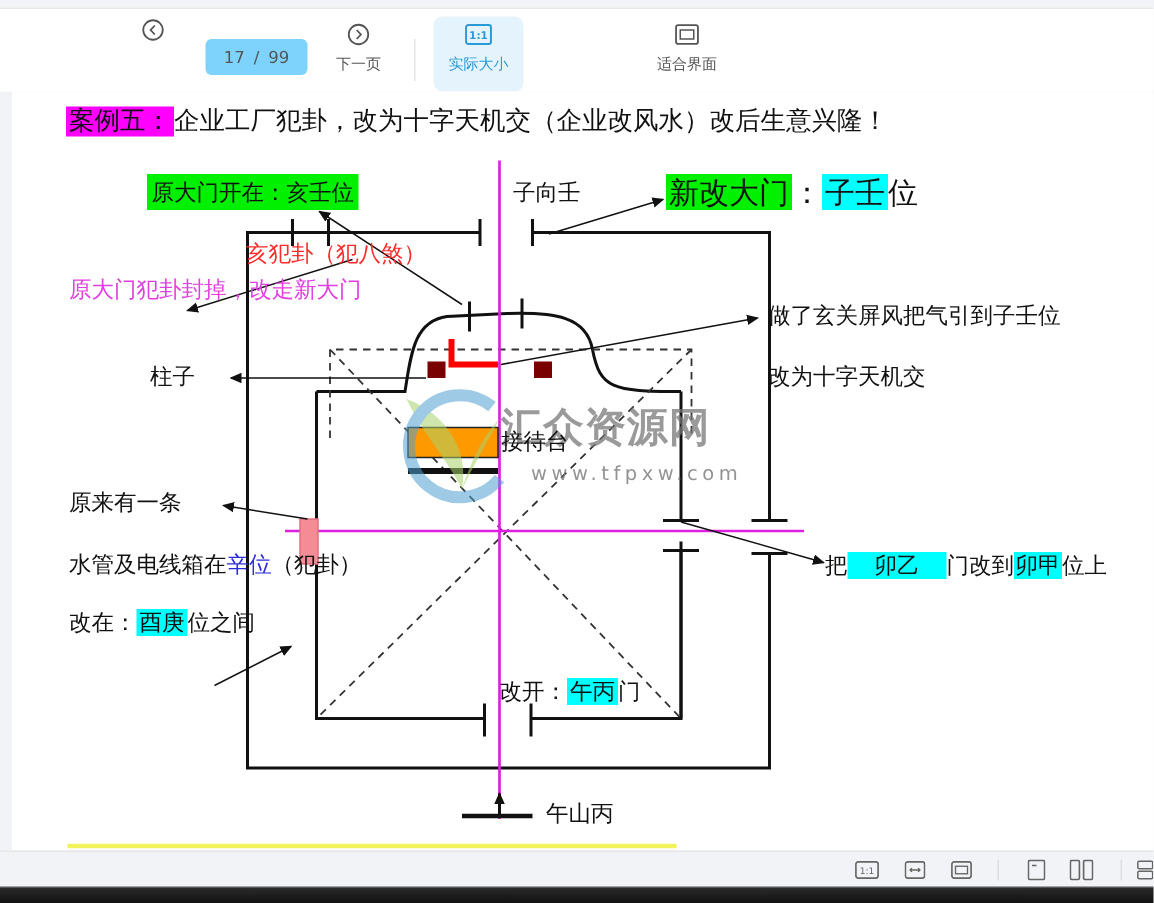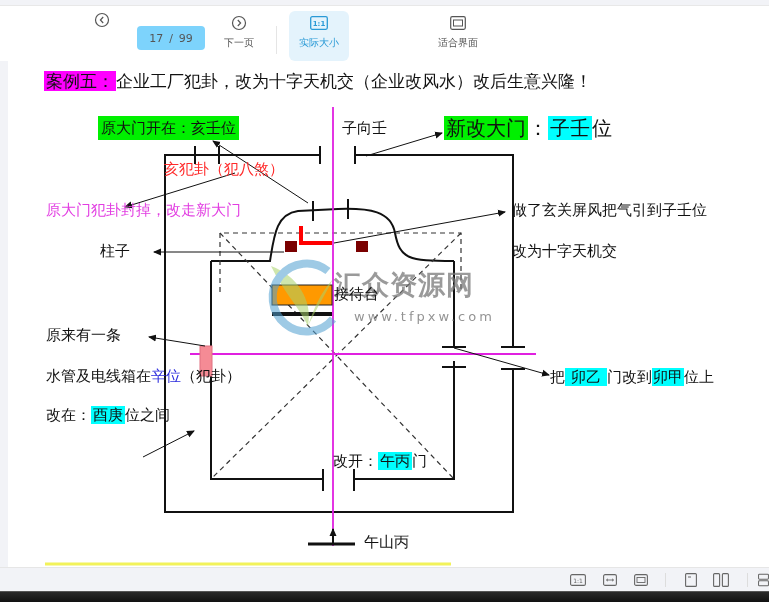--- a/index.html
+++ b/index.html
@@ -167,36 +167,36 @@
 
   <div class="doc-text" style="left:346px;top:248px;font-size:13px;color:rgba(120,120,120,0.8);letter-spacing:3px;">www.tfpxw.com</div>
 
   <div class="doc-text hl-green" style="left:90px;top:55px;font-size:15px;line-height:24px;padding:0 3px;">原大门开在：亥壬位</div>
   <div class="doc-text" style="left:334px;top:55px;font-size:15px;line-height:24px;">子向壬</div>
   <div class="doc-text" style="left:436px;top:55px;font-size:20px;line-height:24px;">
     <span class="hl-green" style="padding:0 2px;">新改大门</span><span>：</span><span class="hl-cyan" style="padding:0 2px;">子壬</span><span>位</span>
   </div>
 
   <div class="doc-text red" style="left:156px;top:99px;font-size:15px;">亥犯卦（犯八煞）</div>
-  <div class="doc-text mag" style="left:38px;top:140px;font-size:15px;">原大门犯卦封掉，改走新大门</div>
+  <div class="doc-text mag" style="left:38px;top:123px;font-size:15px;">原大门犯卦封掉，改走新大门</div>
   <div class="doc-text" style="left:504px;top:140px;font-size:15px;">做了玄关屏风把气引到子壬位</div>
   <div class="doc-text" style="left:504px;top:181px;font-size:15px;">改为十字天机交</div>
   <div class="doc-text" style="left:92px;top:181px;font-size:15px;">柱子</div>
   <div class="doc-text" style="left:326px;top:224px;font-size:15px;">接待台</div>
 
   <div class="doc-text" style="left:38px;top:265px;font-size:15px;">原来有一条</div>
   <div class="doc-text" style="left:38px;top:342px;font-size:15px;line-height:24px;">
     <span>改在：</span><span class="hl-cyan" style="padding:0 2px;">酉庚</span><span>位之间</span>
   </div>
   <div class="doc-text" style="left:38px;top:306px;font-size:15px;">
     <span>水管及电线箱在</span><span class="blue">辛位</span><span>（犯卦）</span>
   </div>
 
   <div class="doc-text" style="left:542px;top:304px;font-size:15px;line-height:24px;">
-    <span>把</span><span class="hl-cyan" style="padding:0 6px;">卯乙</span><span>门改到</span><span class="hl-cyan" style="padding:0 1px;">卯甲</span><span>位上</span>
+    <span>把</span><span class="hl-cyan" style="padding:0 18px;">卯乙</span><span>门改到</span><span class="hl-cyan" style="padding:0 1px;">卯甲</span><span>位上</span>
   </div>
 
   <div class="doc-text" style="left:325px;top:388px;font-size:15px;line-height:24px;">
     <span>改开：</span><span class="hl-cyan" style="padding:0 2px;">午丙</span><span>门</span>
   </div>
 
   <div class="doc-text" style="left:356px;top:472px;font-size:15px;">午山丙</div>
 </div>
 
 <div class="bottombar">

